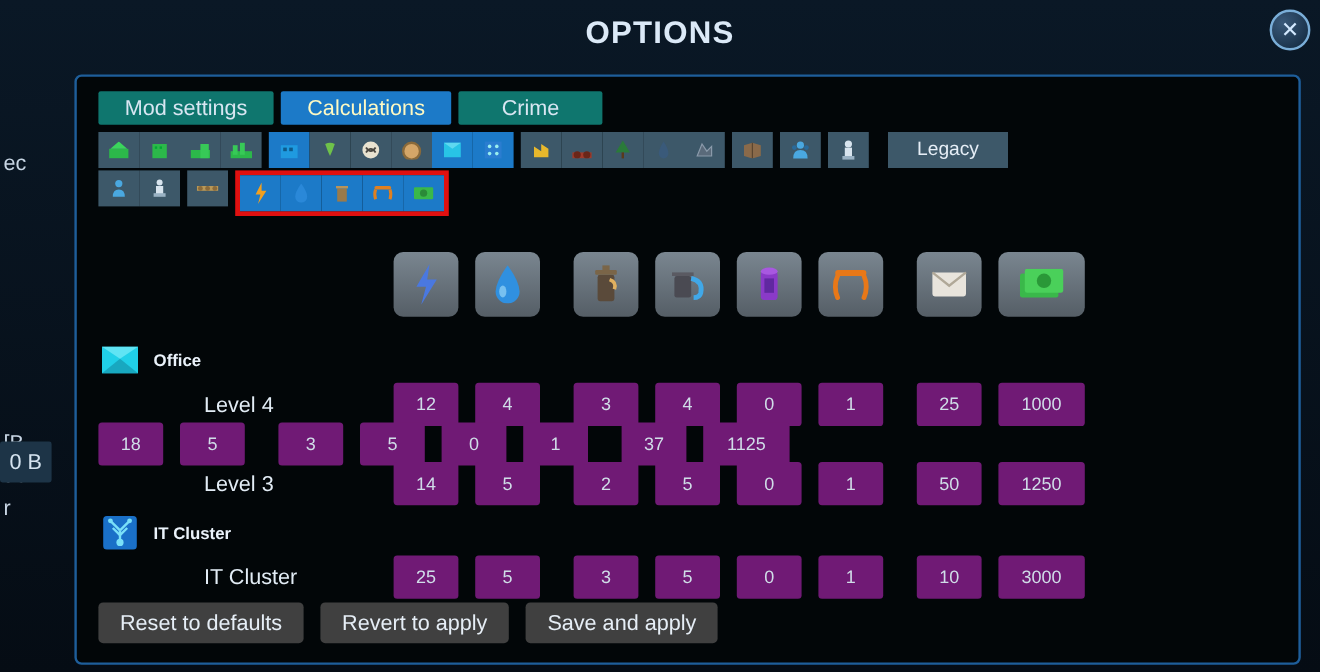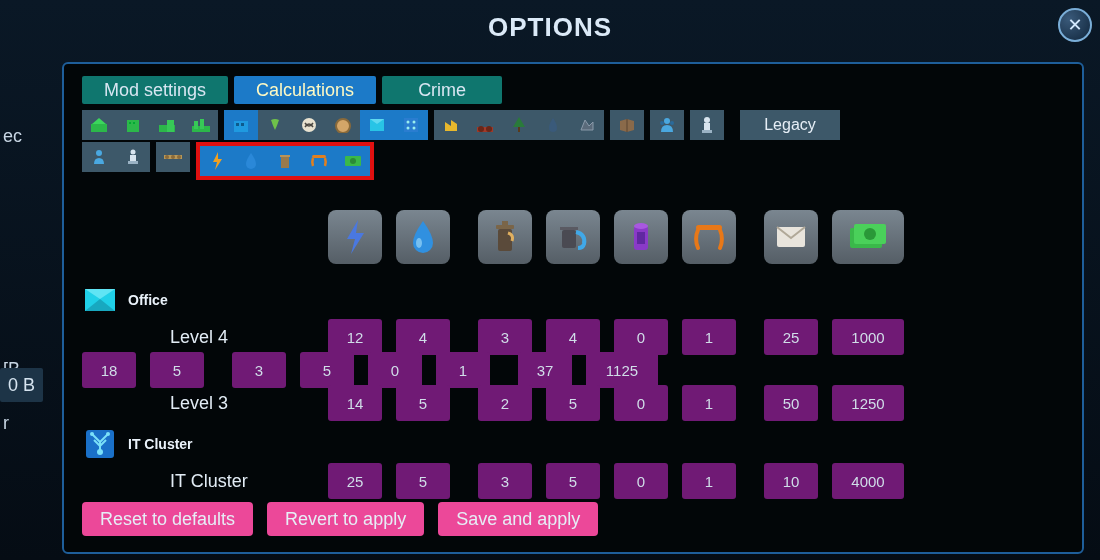--- a/index.html
+++ b/index.html
@@ -25,21 +25,21 @@
   .colhead.gap{margin-right:28px}
   .section{display:flex;align-items:center;margin-bottom:4px}
   .zoneicon{width:36px;height:36px;margin-right:10px;display:flex;align-items:center;justify-content:center;font-size:22px}
   .zonelabel{font-size:14px;font-weight:600;color:#eaf2fa}
   .datarow{display:flex;align-items:center;height:30px;margin-bottom:3px}
   .rowlabel{width:158px;padding-left:88px;font-size:18px;color:#e2ecf5;text-align:left}
   .cell{width:54px;height:36px;background:#701a75;border-radius:3px;font-size:15px;color:#d0dde8;display:flex;align-items:center;justify-content:center;margin-right:14px}
   .cell.w{width:72px}
   .cellgap{width:14px}
   .footer{position:absolute;left:18px;bottom:16px;display:flex;gap:14px}
-  .fbtn{height:34px;padding:0 18px;background:#ec4899;border-radius:4px;display:flex;align-items:center;font-size:18px;color:#e6eef6;cursor:pointer}
+  .fbtn{height:34px;padding:0 18px;background:#404040;border-radius:4px;display:flex;align-items:center;font-size:18px;color:#e6eef6;cursor:pointer}
   .zero{position:absolute;left:0;top:368px;background:#1d3447;color:#d6e4f0;font-size:18px;height:34px;line-height:34px;padding:0 8px;border-radius:2px}
   svg{display:block}
 </style>
 </head>
 <body>
 
 <div class="window">
   <div class="title">OPTIONS</div>
   <div class="close">
     <span>✕</span>
@@ -378,21 +378,21 @@
         <div class="rowlabel">IT Cluster</div>
         <div class="cell">25</div>
         <div class="cell">5</div>
         <div class="cellgap"></div>
         <div class="cell">3</div>
         <div class="cell">5</div>
         <div class="cell">0</div>
         <div class="cell">1</div>
         <div class="cellgap"></div>
         <div class="cell">10</div>
-        <div class="cell w">4000</div>
+        <div class="cell w">3000</div>
       </div>
     </div>
 
     <div class="footer">
       <div class="fbtn">Reset to defaults</div>
       <div class="fbtn">Revert to apply</div>
       <div class="fbtn">Save and apply</div>
     </div>
 
   </div>

